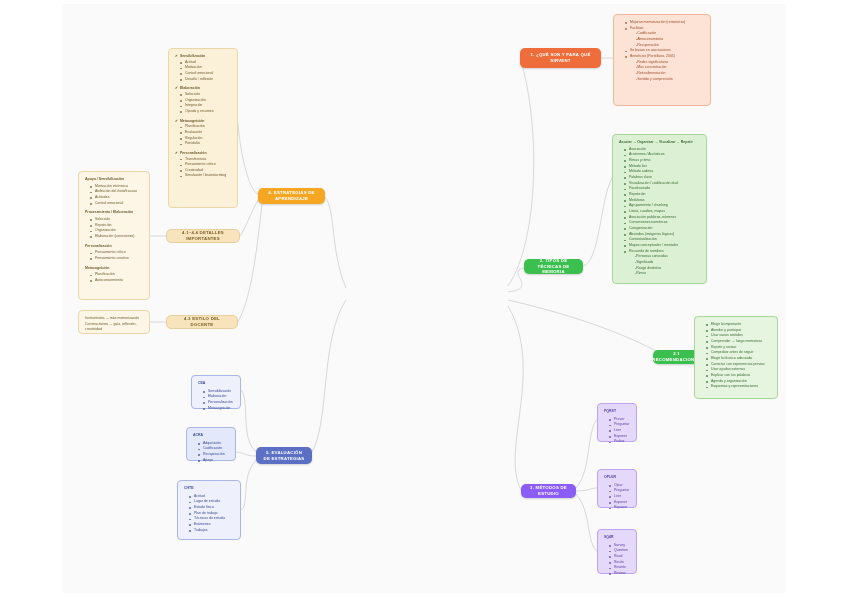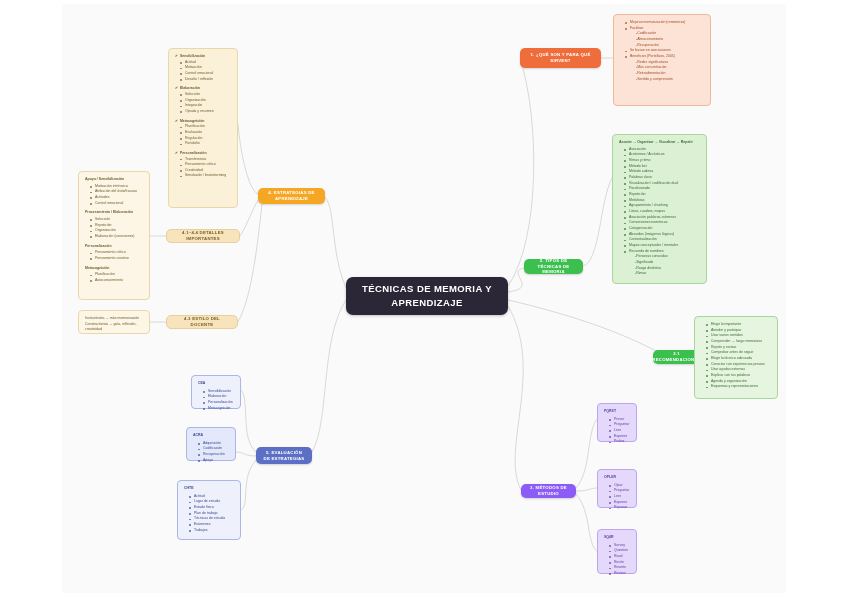--- a/index.html
+++ b/index.html
@@ -114,23 +114,20 @@
       <path d="M166 236 C 158 236, 154 236, 150 236" stroke="#cfcfcf"></path>
 
       <path d="M262 204 C 256 260, 250 300, 238 322" stroke="#cfcfcf"></path>
 
       <path d="M166 322 C 160 322, 156 322, 150 322" stroke="#cfcfcf"></path>
 
       <path d="M601 58 C 606 58, 608 58, 613 58" stroke="#cfcfcf"></path>
     </g>
   </svg>
 
-  <div class="node central" style="left:346px;top:277px;width:162px;height:38px;">
-    <span>TÉCNICAS DE MEMORIA Y APRENDIZAJE</span>
-  </div>
 
   <div class="node pill orange-dark" style="left:520px;top:48px;width:81px;height:20px;">
     <span>1. ¿QUÉ SON Y PARA QUÉ SIRVEN?</span>
   </div>
   <div class="node card peach" style="left:613px;top:14px;width:98px;height:92px;">
     <ul>
         <li>Mejoran memorización (remoteriza)</li>
         <li>Facilitan:</li>
         <li class="sub">-Codificación</li>
         <li class="sub">-Almacenamiento</li>

